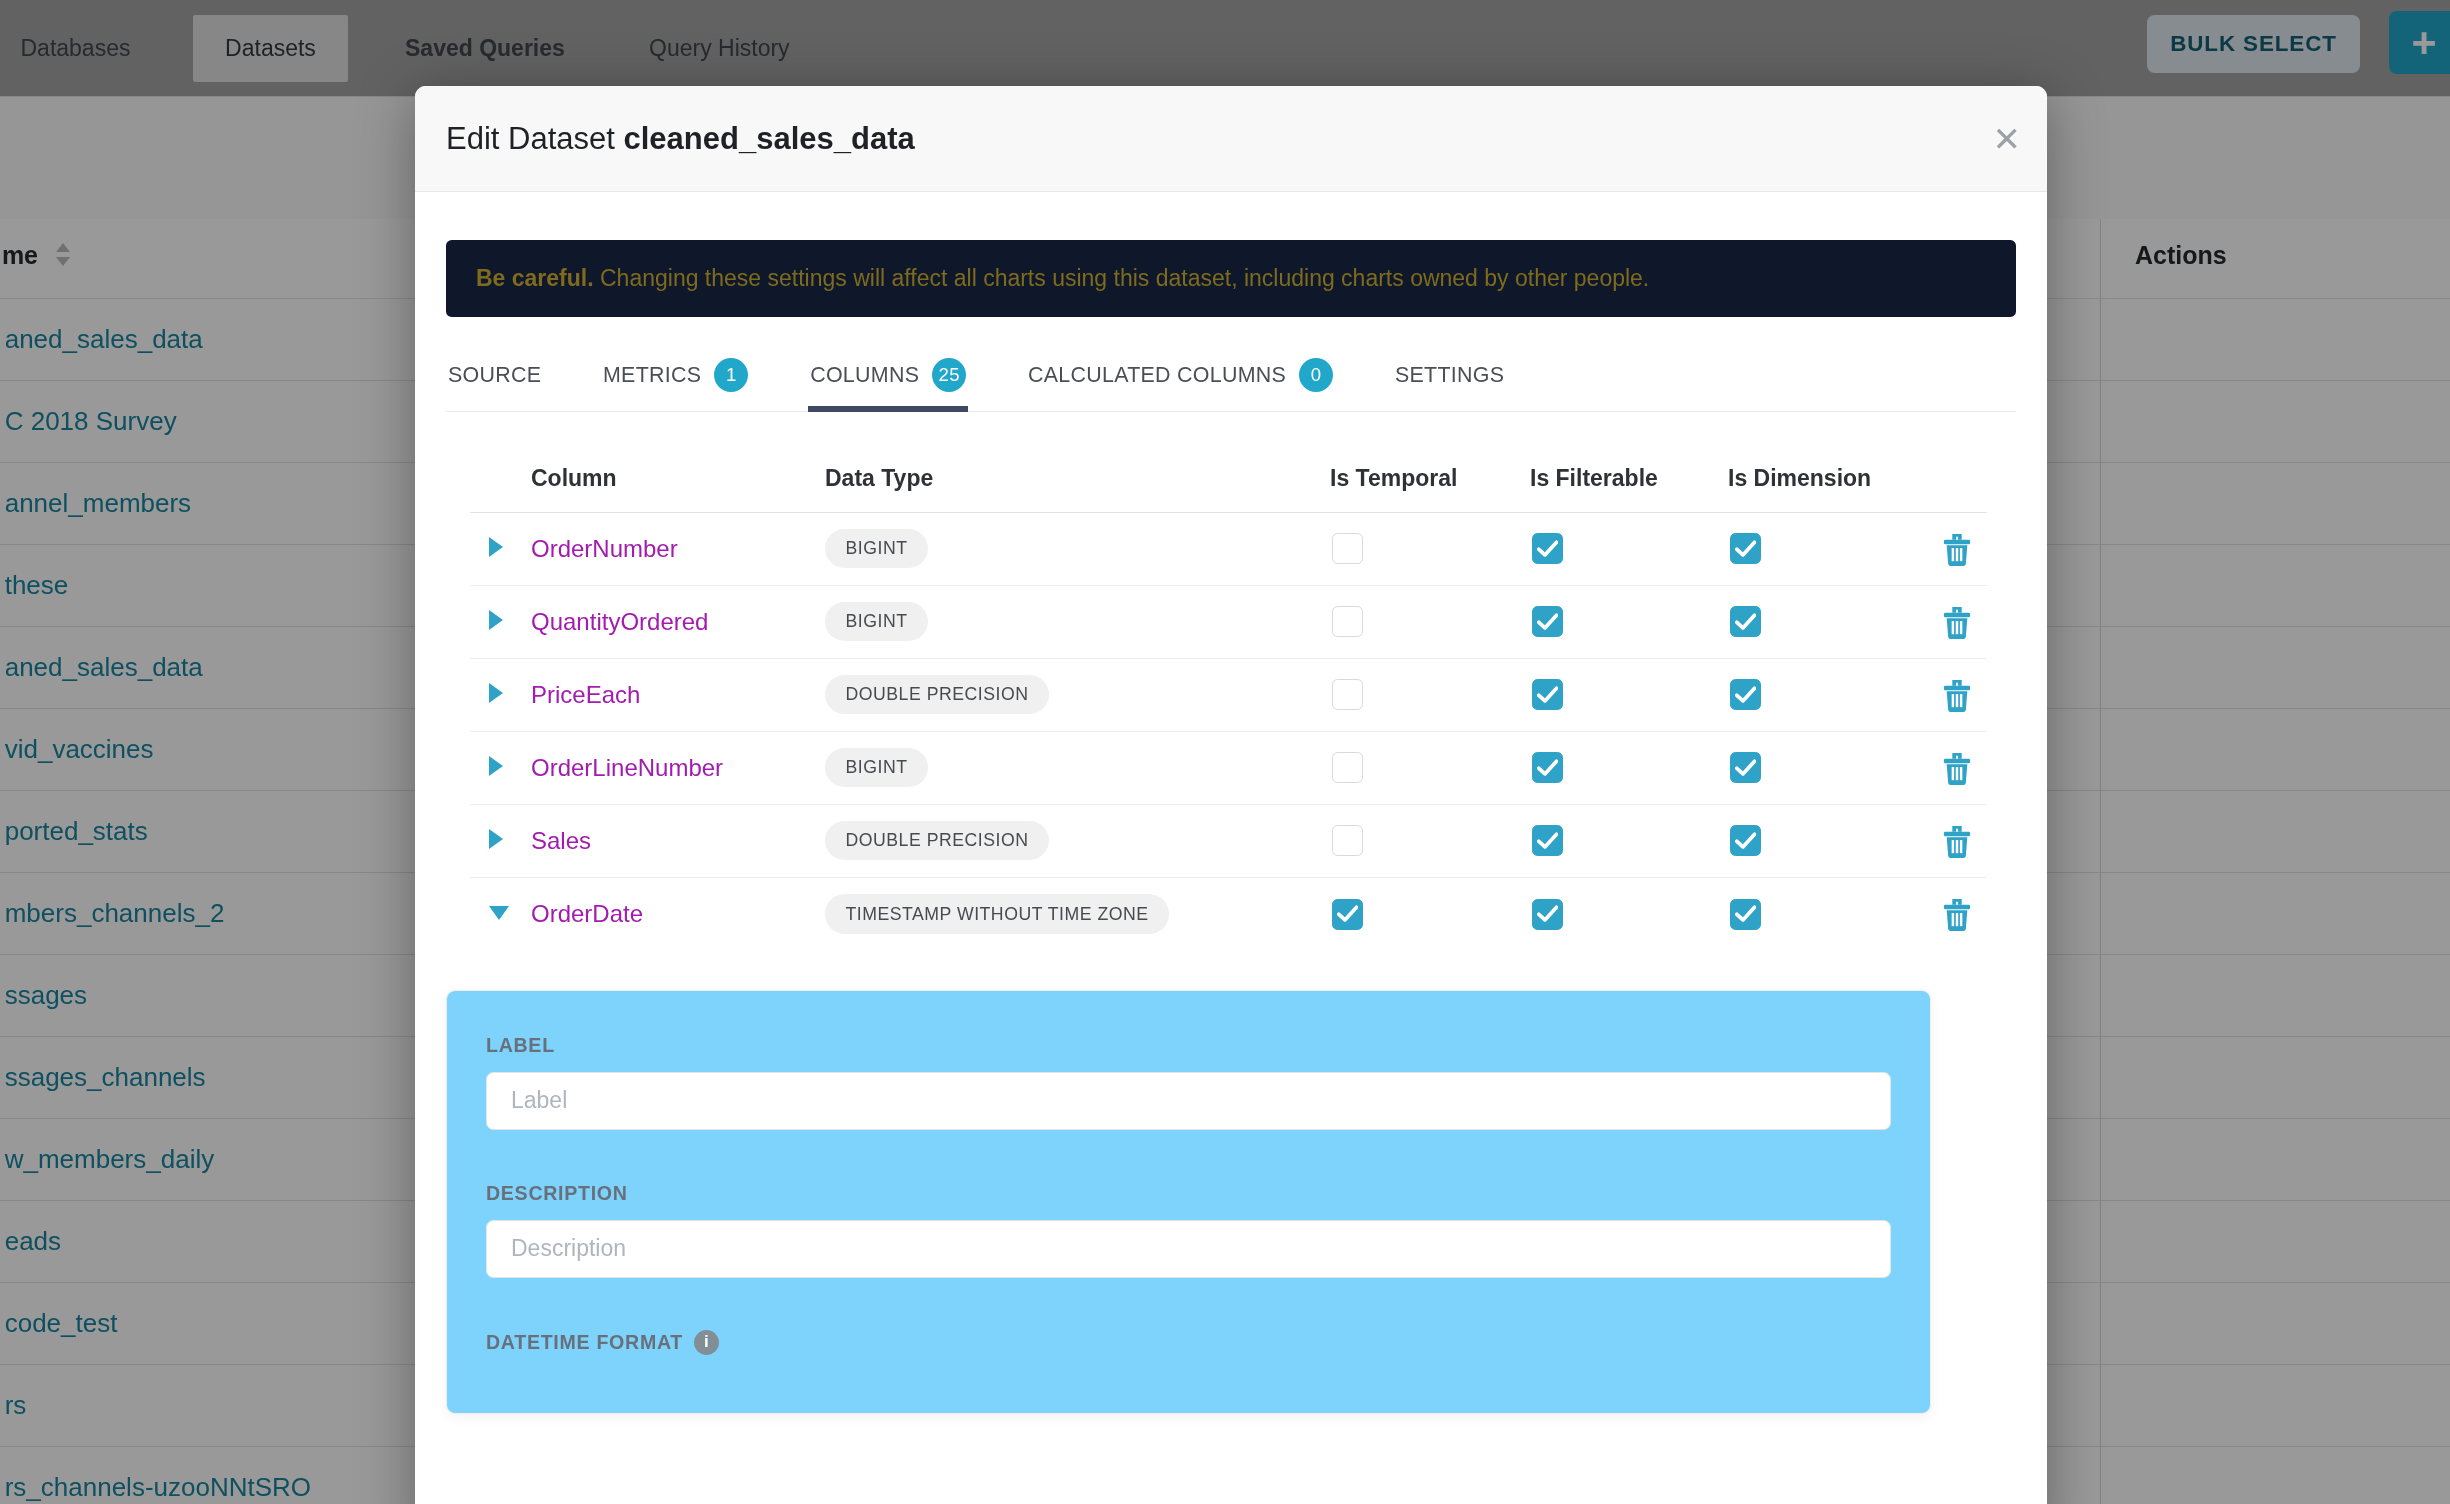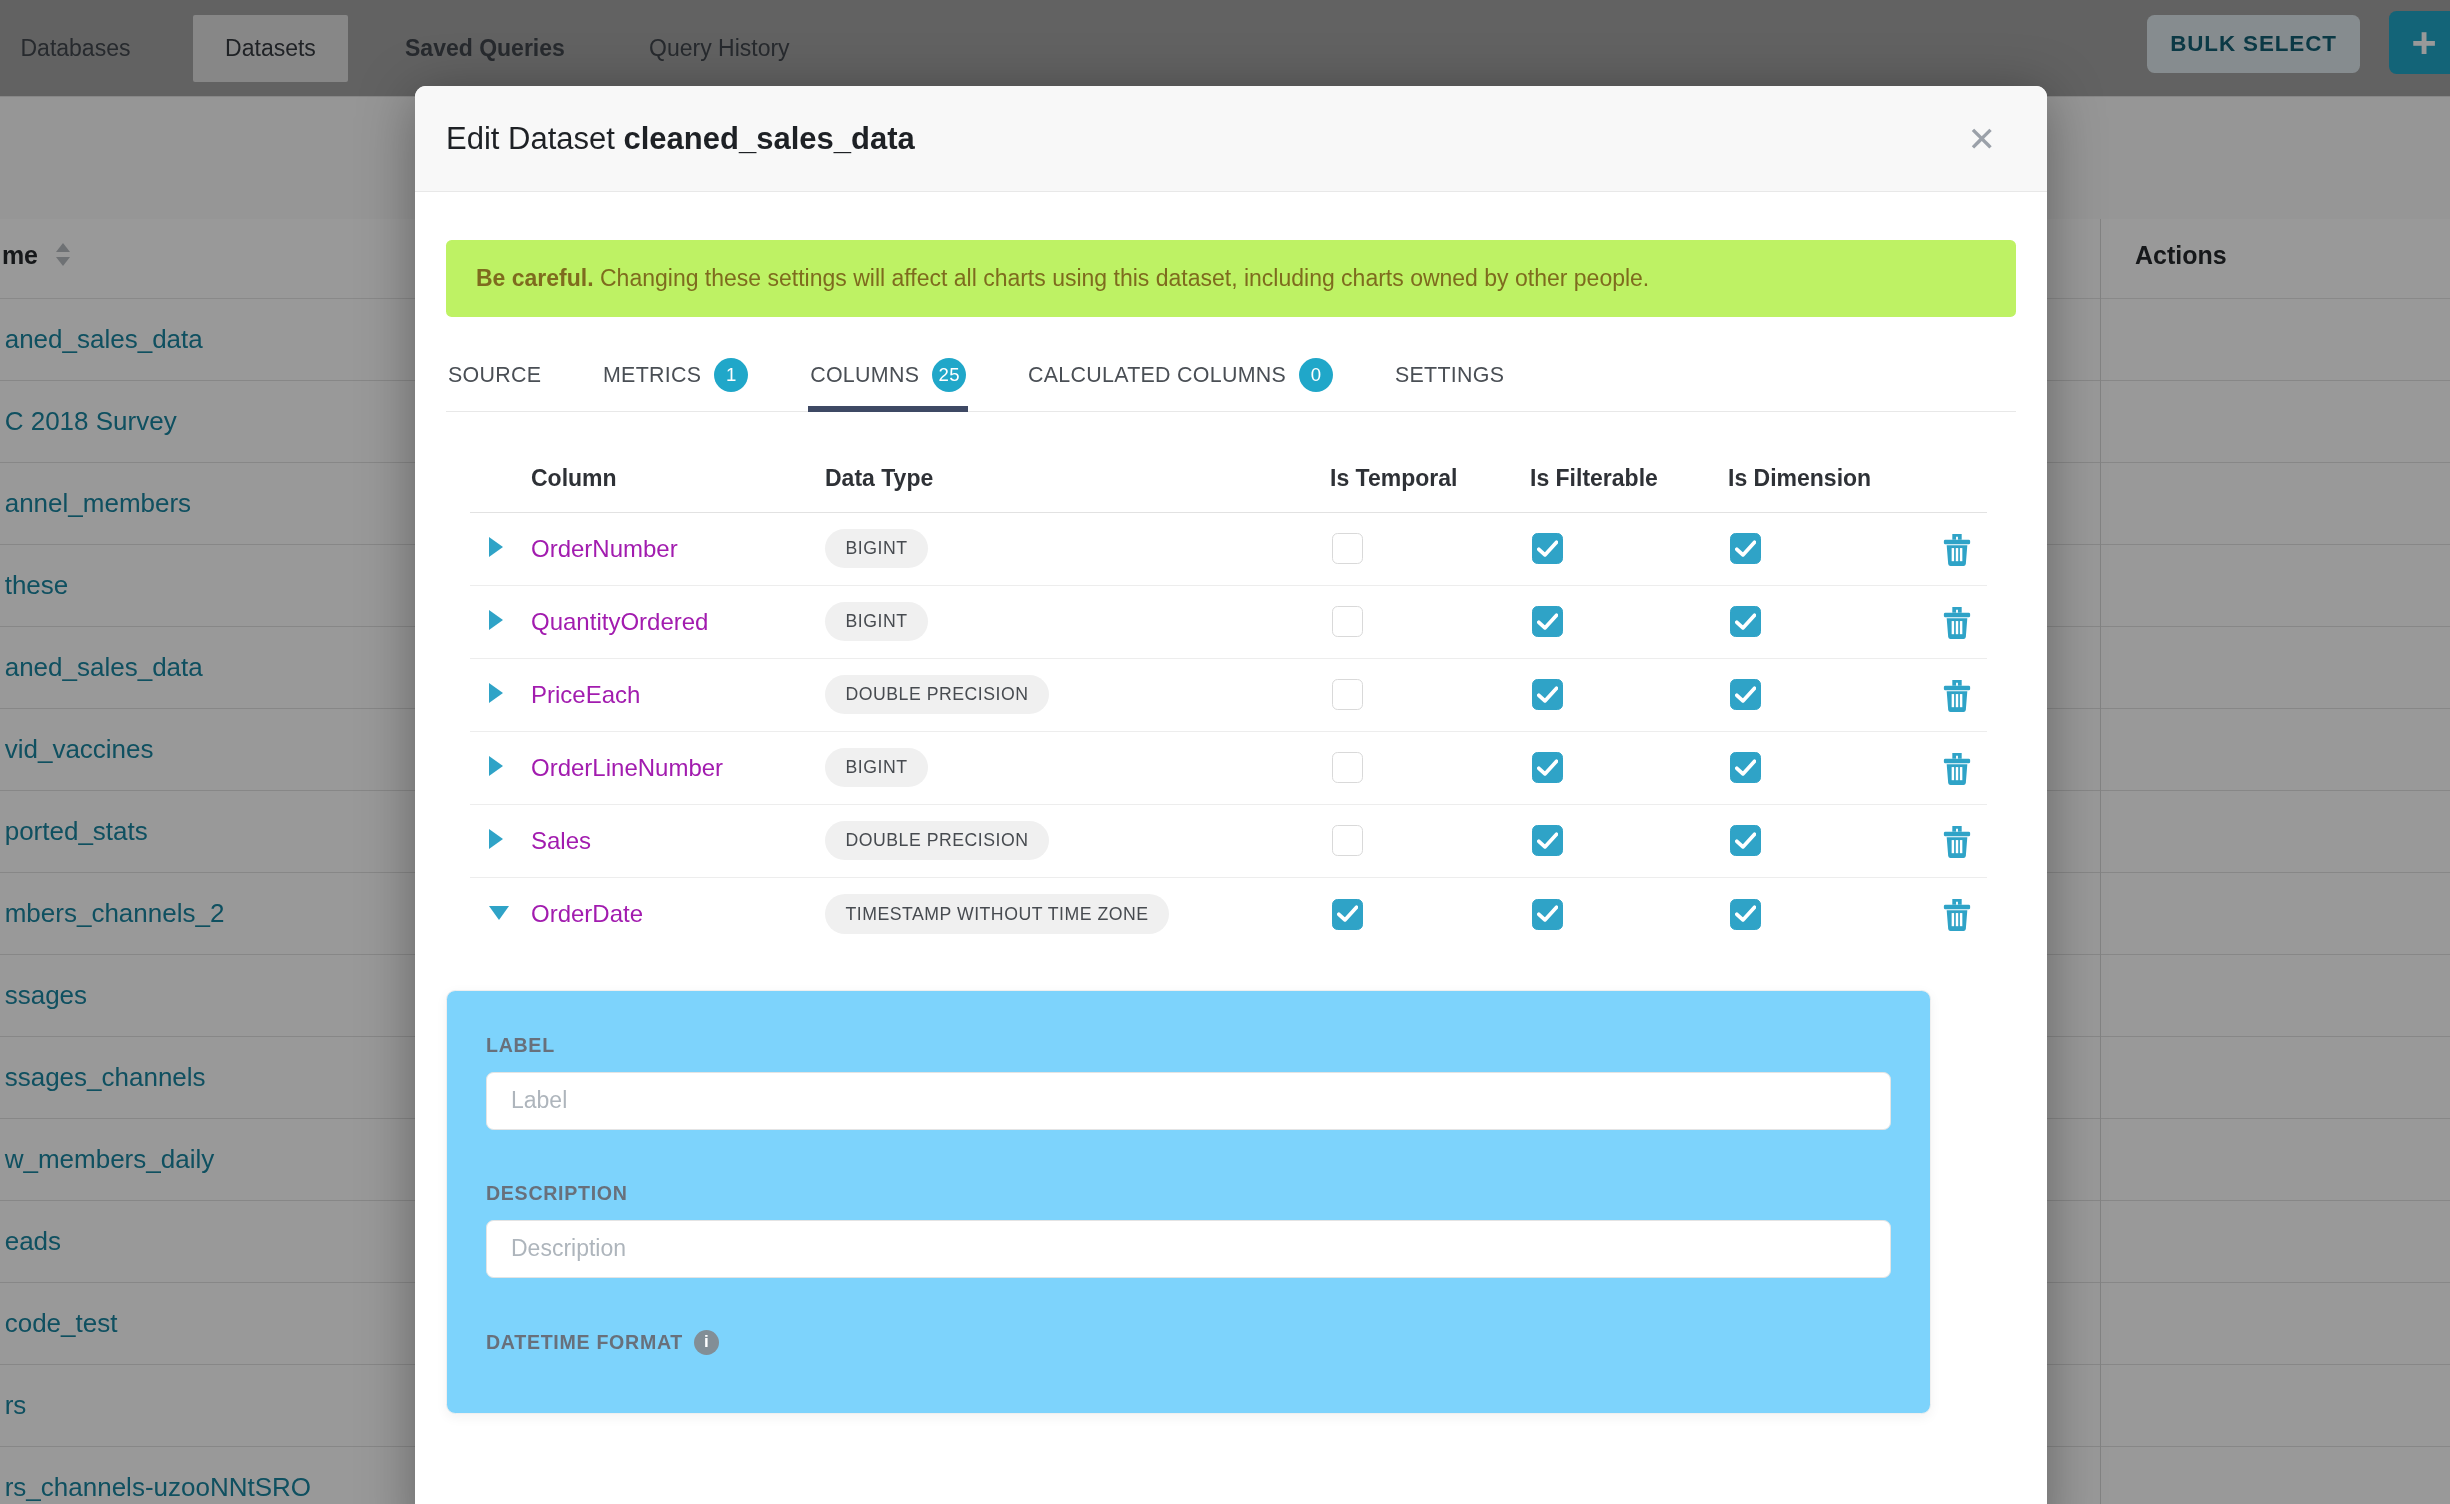--- a/index.html
+++ b/index.html
@@ -31,27 +31,27 @@
   .bg-rows { position:absolute; left:0; top:299px; width:2450px; }
   .bg-row { width:2450px; height:82px; border-bottom:0.9px solid #E2E2E2; display:flex; align-items:center; }
   .bg-row a { font-size:26px; color:#1A85A0; text-decoration:none; margin-left:4.7px; white-space:nowrap; }
   .actions-col-line { position:absolute; left:2100px; top:219px; width:0.9px; height:1286px; background:#DADADA; }
 
   
   .overlay { position:absolute; inset:0; background:rgba(0,0,0,0.40); z-index:10; }
 
   
   .modal { position:absolute; left:415px; top:86px; width:1632px; height:1454px; background:#fff; border-radius:11.2px; z-index:20; box-shadow:0 9.3px 56px rgba(0,0,0,0.35); }
-  .modal-header { height:106px; background:#F8F8F8; border-bottom:0.9px solid #E8E8E8; border-radius:11.2px 11.2px 0 0; display:flex; align-items:center; padding:0 51px 0 31px; }
+  .modal-header { height:106px; background:#F8F8F8; border-bottom:0.9px solid #E8E8E8; border-radius:11.2px 11.2px 0 0; display:flex; align-items:center; padding:0 26px 0 31px; }
   .modal-title { font-size:31px; color:#1E2125; }
   .modal-title b { font-weight:bold; }
   .close-x { margin-left:auto; font-size:34px; color:#9BA1A9; cursor:pointer; line-height:1; }
 
   .modal-body { padding:48px 31px 0 31px; }
-  .warn { background:#bef264; border-radius:5.6px; padding:25px 30px; font-size:23px; color:#7E6B1E; }
+  .warn { background:#0f172a; border-radius:5.6px; padding:25px 30px; font-size:23px; color:#7E6B1E; }
   .warn b { font-weight:bold; }
 
   .tabs { display:flex; margin-top:26px; border-bottom:1.9px solid #E8E8E8; }
   .tab { display:flex; align-items:center; gap:13px; padding:15px 1.9px 18.6px 1.9px; margin-right:58px; font-size:21.4px; color:#4A4F55; letter-spacing:0.3px; position:relative; cursor:pointer; }
   .tab .badge { min-width:34px; height:34px; border-radius:17.7px; background:#20A7C9; color:#fff; font-size:18.6px; display:flex; align-items:center; justify-content:center; padding:0 5.6px; }
   .tab.active::after { content:""; position:absolute; left:0; right:0; bottom:-1.9px; height:6.5px; background:#3E4964; }
 
   .cols-table { margin:34px 0 0 24px; width:1517px; }
   .trow { display:grid; grid-template-columns:61px 294px 505px 200px 198px 198px 62px; align-items:center; }
   .thead { height:67px; border-bottom:1.9px solid #E2E2E2; font-size:23px; font-weight:bold; color:#2E3136; }

